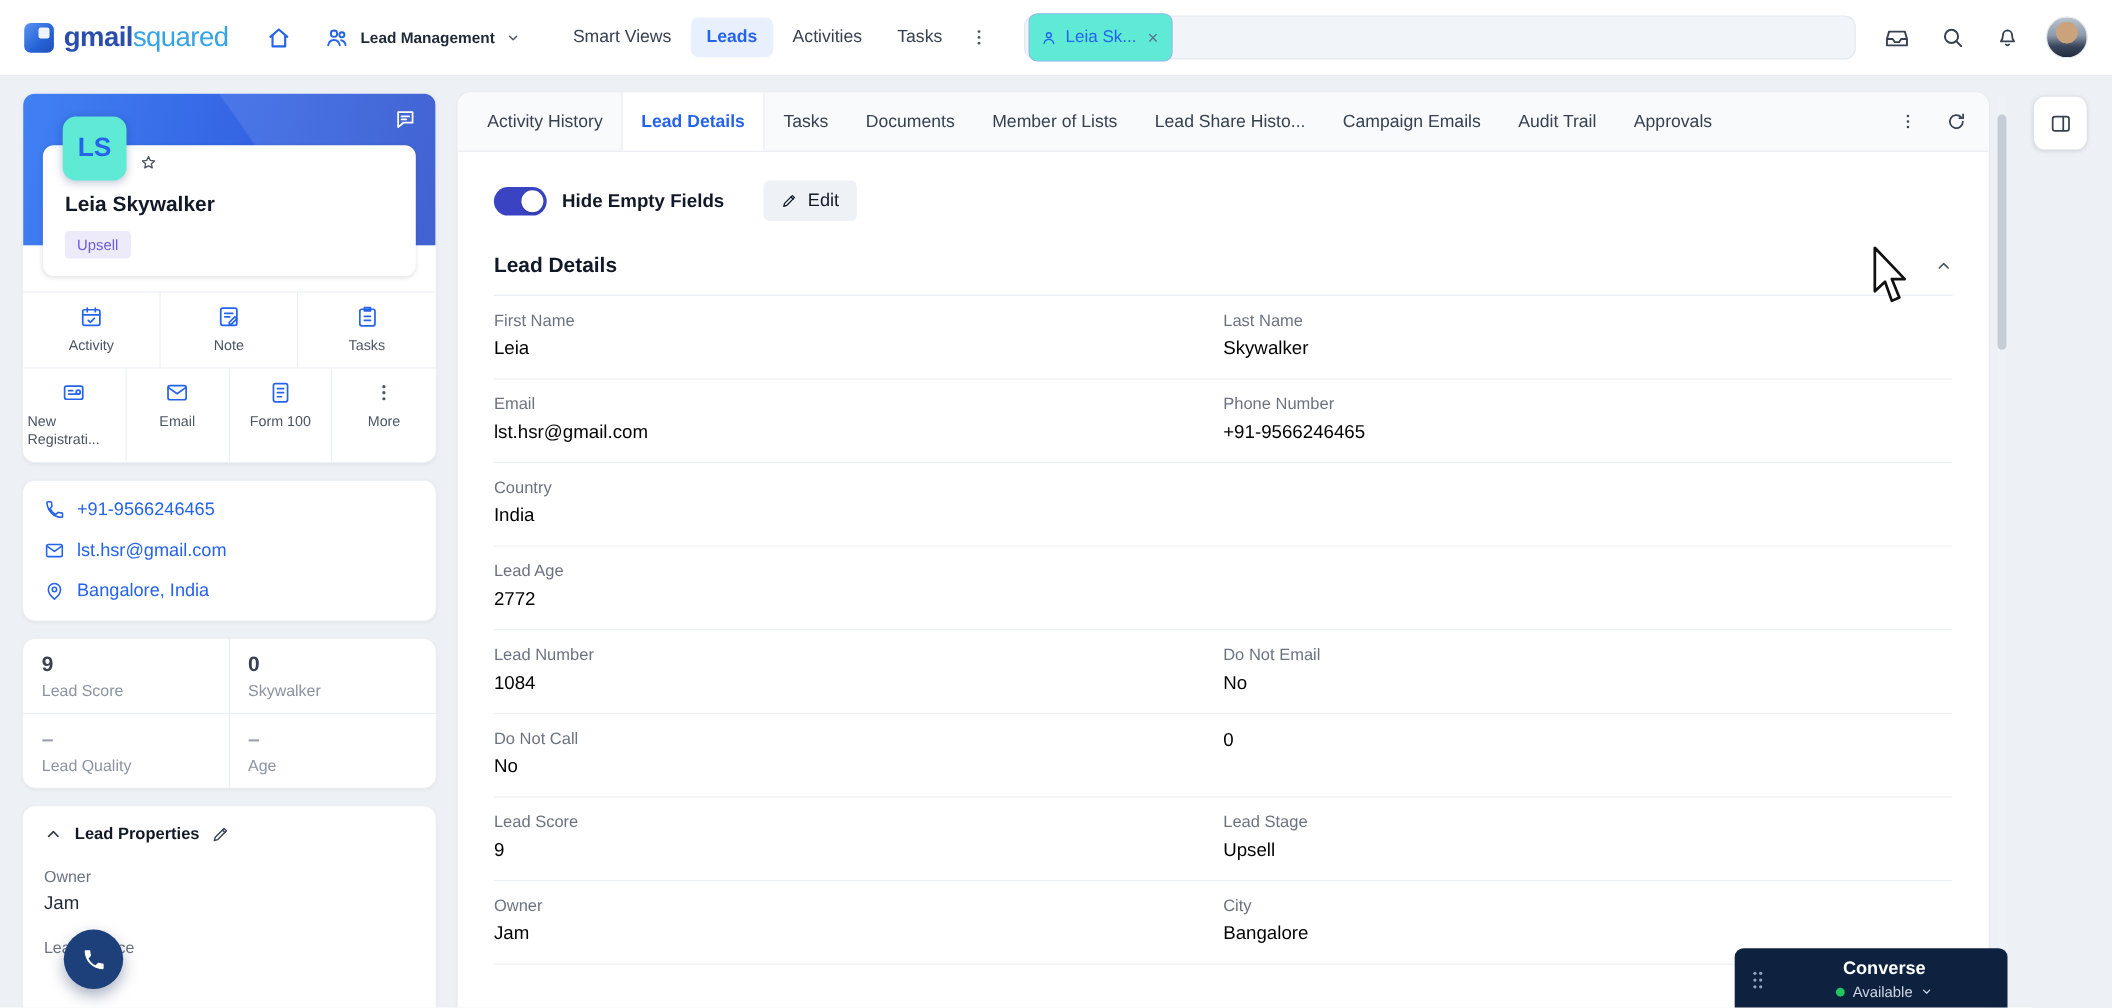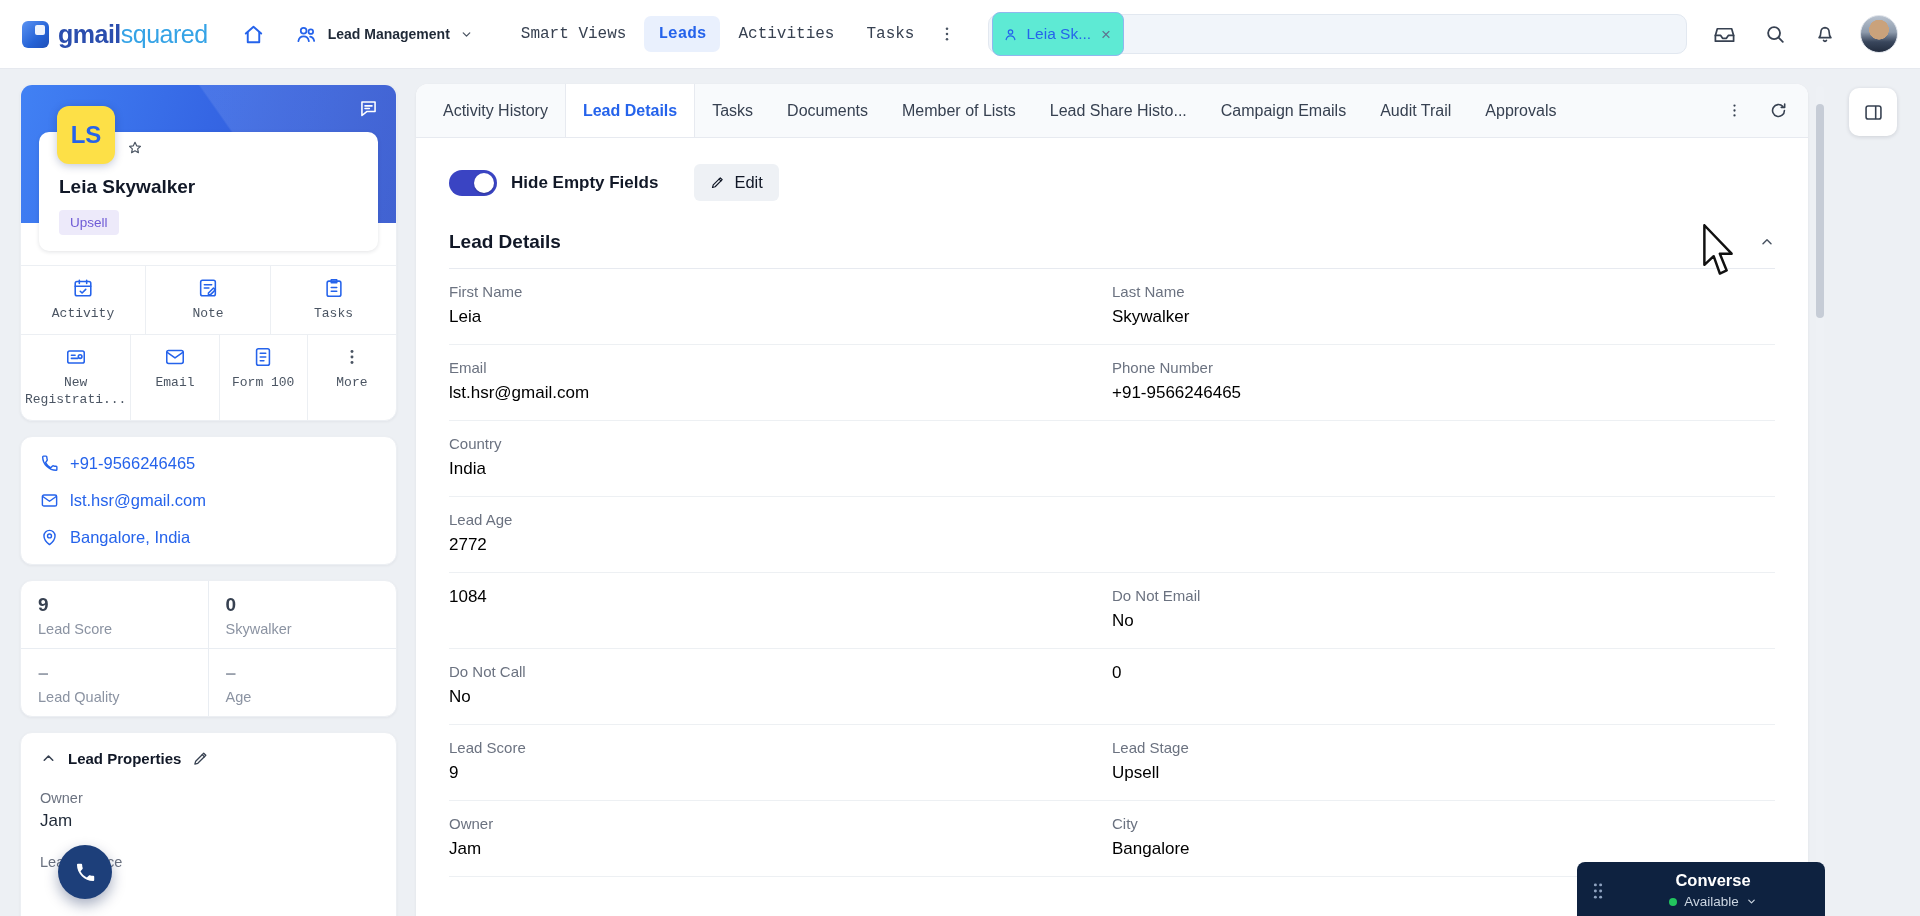--- a/index.html
+++ b/index.html
@@ -30,21 +30,21 @@
     content:""; position:absolute; right:4px; top:4px; width:10px; height:10px;
     background:rgba(255,255,255,.92); border-radius:2px;
   }
   .brand-text { font-size:25px; font-weight:600; letter-spacing:-.5px; }
   .b1 { color:#2b4eae; } .b2 { color:#35a3e6; font-weight:500; }
   .tb-icon { color:#374151; cursor:pointer; display:flex; align-items:center; }
   .home { color:#2563eb; margin-right:30px; }
   .workspace { display:flex; align-items:center; gap:10px; margin-right:34px; cursor:pointer; }
   .workspace .ws-label { font-size:14px; font-weight:600; color:#1f2937; }
   .workspace .chev { color:#4b5563; }
-  .nav-tabs { display:flex; align-items:center; gap:4px;font-family:Liberation Mono, monospace; }
+  .nav-tabs { display:flex; align-items:center; gap:4px; }
   .nav-tab {
     font-size:16px; color:#374151; font-weight:500; padding:9px 14px;
     border-radius:7px; cursor:pointer; white-space:nowrap;
   }
   .nav-tab.active { background:#e9f0fd; color:#2563eb; font-weight:600; }
   .kebab-top { margin:0 14px 0 10px; color:#4b5563; cursor:pointer; }
   .tabstrip {
     flex:1; height:40px; margin:0 26px 0 18px; background:#f1f5fa;
     border:1px solid #e2e8f0; border-radius:10px;
     display:flex; align-items:center; padding:3px; min-width:220px;
@@ -85,37 +85,36 @@
   }
   .lead-card .inner { position:relative; z-index:1; }
   .chat-row { display:flex; justify-content:flex-end; padding:13px 17px 0; }
   .chat-row .tb-icon { color:#fff; }
   .name-panel {
     position:relative; margin:13px 18px 0; background:#fff; border-radius:10px;
     padding:44px 20px 16px; box-shadow:0 1px 4px rgba(16,24,40,.12);
   }
   .ls-avatar {
     position:absolute; left:18px; top:-26px; width:58px; height:58px;
-    background:#fde047; border-radius:12px; box-shadow:0 2px 8px rgba(15,35,95,.25);
+    background:#5eead4; border-radius:12px; box-shadow:0 2px 8px rgba(15,35,95,.25);
     display:grid; place-items:center; font-size:24px; font-weight:700; color:#2563eb;
   }
   .star { position:absolute; left:88px; top:8px; color:#4b5563; cursor:pointer; }
   .lead-name { font-size:19px; font-weight:700; color:#111827; }
   .stage-badge {
     display:inline-block; margin-top:12px; padding:5px 11px; border-radius:4px;
     background:#edeafa; color:#6f5bd6; font-size:13.5px; font-weight:500;
   }
   .qa-row { display:grid; border-top:1px solid #eceff3; margin-top:14px; }
   .qa-row.r1 { grid-template-columns:repeat(3,1fr); }
   .qa-row.r2 { grid-template-columns:repeat(4,1fr); margin-top:0; }
   .qa-cell {
     display:flex; flex-direction:column; align-items:center; justify-content:flex-start;
     gap:7px; padding:11px 4px 12px; border-right:1px solid #eceff3; cursor:pointer;
-    text-align:center;
-    font-family:Liberation Mono, monospace;
+    text-align:left;
   }
   .qa-cell:last-child { border-right:none; }
   .qa-cell .lbl { font-size:13px; color:#4b5563; line-height:1.25; }
   .qa-cell .ico { color:#2563eb; }
   .contact-card { padding:17px 19px; display:flex; flex-direction:column; gap:18px; }
   .contact-row { display:flex; align-items:center; gap:11px; color:#2563eb; font-size:16.5px; cursor:pointer; }
   .stats-card { display:grid; grid-template-columns:1fr 1fr; overflow:hidden; }
   .stat-cell { padding:13px 17px 11px; }
   .stat-cell:nth-child(odd) { border-right:1px solid #e9edf2; }
   .stat-cell:nth-child(-n+2) { border-bottom:1px solid #e9edf2; }
@@ -537,20 +536,21 @@
     </div>
     <div class="f-row">
       <div>
         <div class="f-label">Lead Age</div>
         <div class="f-value">2772</div>
       </div>
       <div></div>
     </div>
     <div class="f-row">
       <div>
+        <div class="f-label">Lead Number</div>
         <div class="f-value">1084</div>
       </div>
       <div>
         <div class="f-label">Do Not Email</div>
         <div class="f-value">No</div>
       </div>
     </div>
     <div class="f-row">
       <div>
         <div class="f-label">Do Not Call</div>

